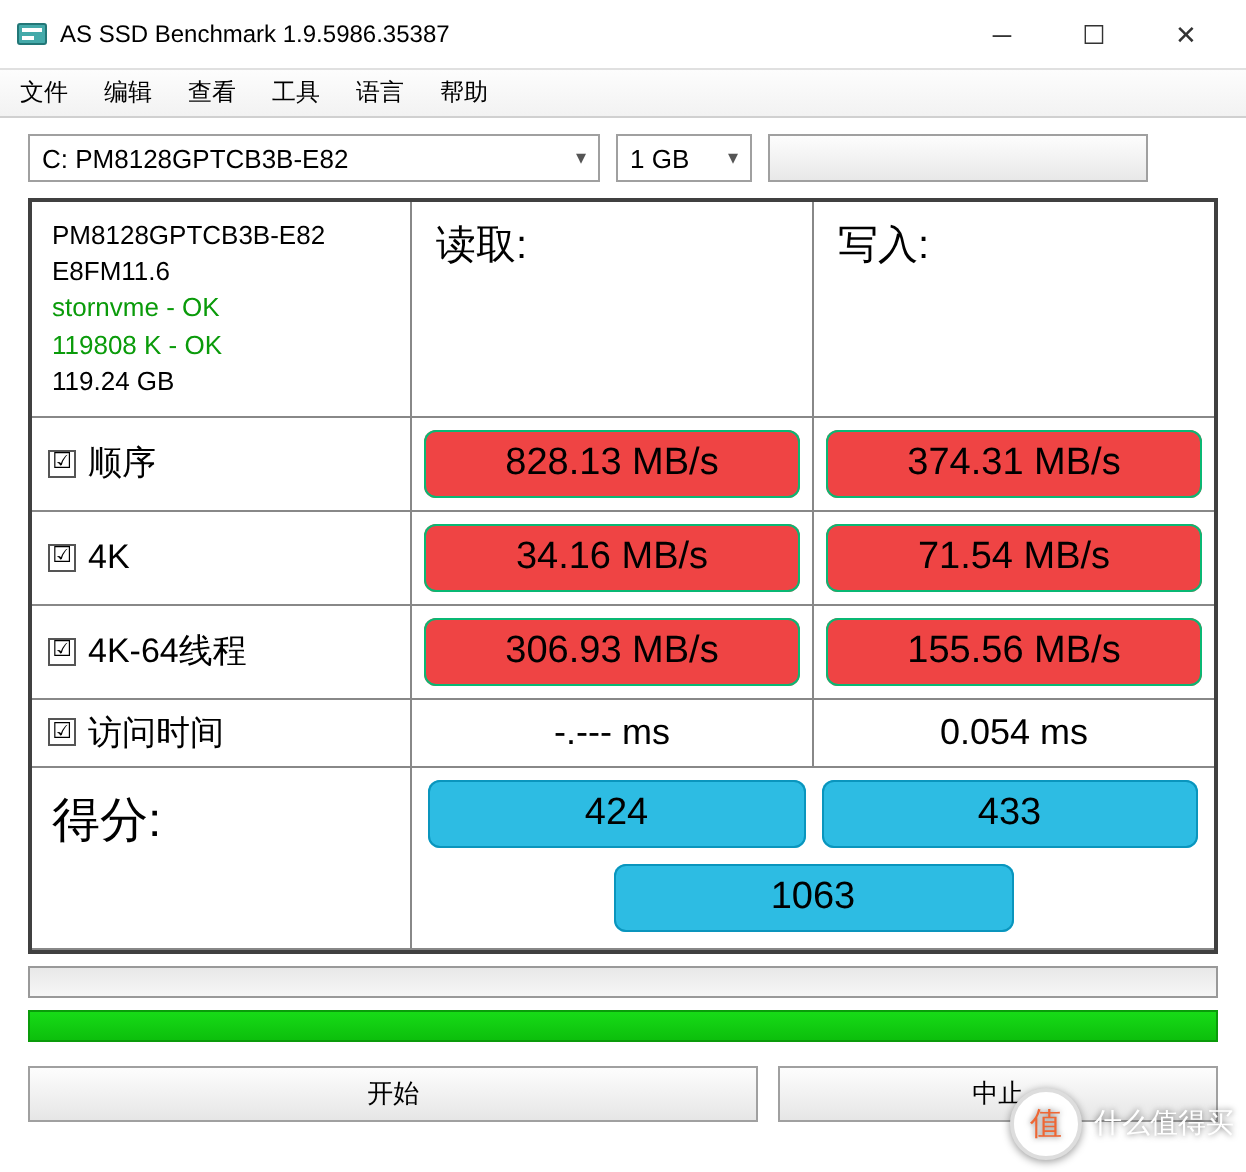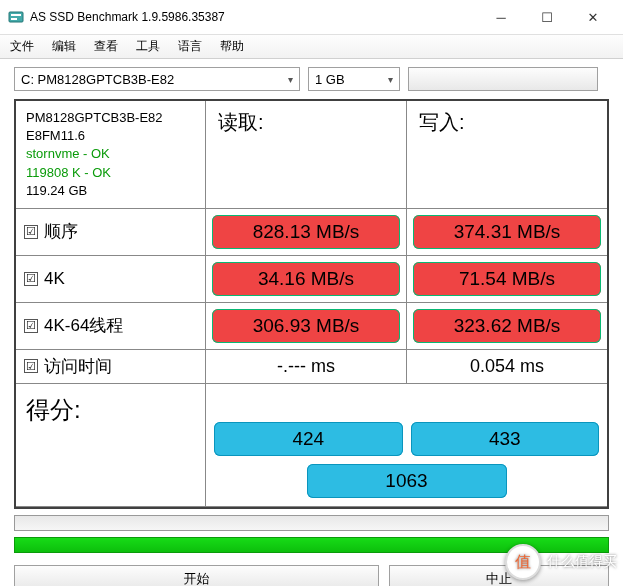--- a/index.html
+++ b/index.html
@@ -10,21 +10,21 @@
 .titlebar .title { font-size: 12px; flex: 1; color: #000; }
 .titlebar .winbtns { display: flex; gap: 2px; }
 .titlebar .winbtn { width: 44px; height: 28px; display: flex; align-items: center; justify-content: center; font-size: 13px; color: #333; cursor: default; }
 
 .menubar { height: 24px; background: linear-gradient(#fdfdfd,#f2f2f2); display: flex; align-items: center; padding: 0 10px; gap: 18px; border-bottom: 1px solid #d0d0d0; font-size: 12px; color: #000; }
 .menubar span { cursor: default; }
 
 .toolbar { padding: 8px 14px 8px 14px; display: flex; gap: 8px; align-items: center; }
 .combo { height: 24px; border: 1px solid #a0a0a0; background: #fff; display: flex; align-items: center; padding: 0 6px; font-size: 13px; position: relative; }
 .combo.drive { width: 286px; text-align: right; }
-.combo.size { width: 92px; }
+.combo.size { width: 68px; }
 .combo .arrow { margin-left: auto; font-size: 10px; color: #555; }
 .startbtn-tool { width: 190px; height: 24px; border: 1px solid #a0a0a0; background: linear-gradient(#fdfdfd,#e8e8e8); }
 
 .content { margin: 0 14px; border: 2px solid #404040; }
 .row { display: flex; border-bottom: 1px solid #888; }
 .row:last-child { border-bottom: none; }
 .cell { border-right: 1px solid #888; padding: 4px 8px; display: flex; align-items: center; }
 .cell:last-child { border-right: none; }
 .cell.label { width: 190px; font-size: 17px; color: #000; }
 .cell.val { flex: 1; justify-content: center; padding: 6px; }
@@ -34,21 +34,21 @@
 .chk { width: 14px; height: 14px; border: 1px solid #555; margin-right: 6px; display: inline-flex; align-items: center; justify-content: center; font-size: 11px; line-height: 1; }
 
 .pill { border-radius: 6px; text-align: center; font-size: 19px; padding: 6px 0; width: 100%; }
 .pill.green { background: #ef4444; box-shadow: inset 0 0 0 1px #09b874; color: #000; }
 .pill.blue { background: #2dbce3; box-shadow: inset 0 0 0 1px #0a95bd; color: #000; }
 
 .scorerow { display: flex; border-bottom: 1px solid #888; }
 .scorerow .lab { width: 190px; border-right: 1px solid #888; font-size: 24px; padding: 10px 10px; }
 .scorerow .scores { flex: 1; display: flex; flex-direction: column; }
 .scores .top { display: flex; gap: 8px; padding: 6px 8px; }
-.scores .top .pill { flex: 1; margin-top: 32px; }
+.scores .top .pill { flex: 1; }
 .scores .bot { display: flex; justify-content: center; padding: 2px 8px 8px 8px; }
 .scores .bot .pill { width: 200px; }
 
 .progress { margin: 6px 14px; height: 16px; border: 1px solid #999; background: linear-gradient(#e8e8e8,#f6f6f6); }
 .progress.done { background: linear-gradient(#17db17,#0cbf0c); border: 1px solid #0a9b0a; }
 
 .bottom { display: flex; padding: 6px 14px 10px 14px; gap: 10px; }
 .btn { flex: 1; height: 28px; border: 1px solid #a0a0a0; background: linear-gradient(#fdfdfd,#e6e6e6); font-size: 13px; display: flex; align-items: center; justify-content: center; cursor: default; }
 .btn:last-child { flex: 0.6; }
 
@@ -135,21 +135,21 @@
 
   <div class="row">
     <div class="cell label">
       <span class="chk">☑</span>
       <span>4K-64线程</span>
     </div>
     <div class="cell val">
         <div class="pill green">306.93 MB/s</div>
       </div>
     <div class="cell val">
-        <div class="pill green">323.62 MB/s</div>
+        <div class="pill green">155.56 MB/s</div>
       </div>
   </div>
 
   <div class="row">
     <div class="cell label">
       <span class="chk">☑</span>
       <span>访问时间</span>
     </div>
     <div class="cell val">
         <span style="font-size:18px">-.--- ms</span>

